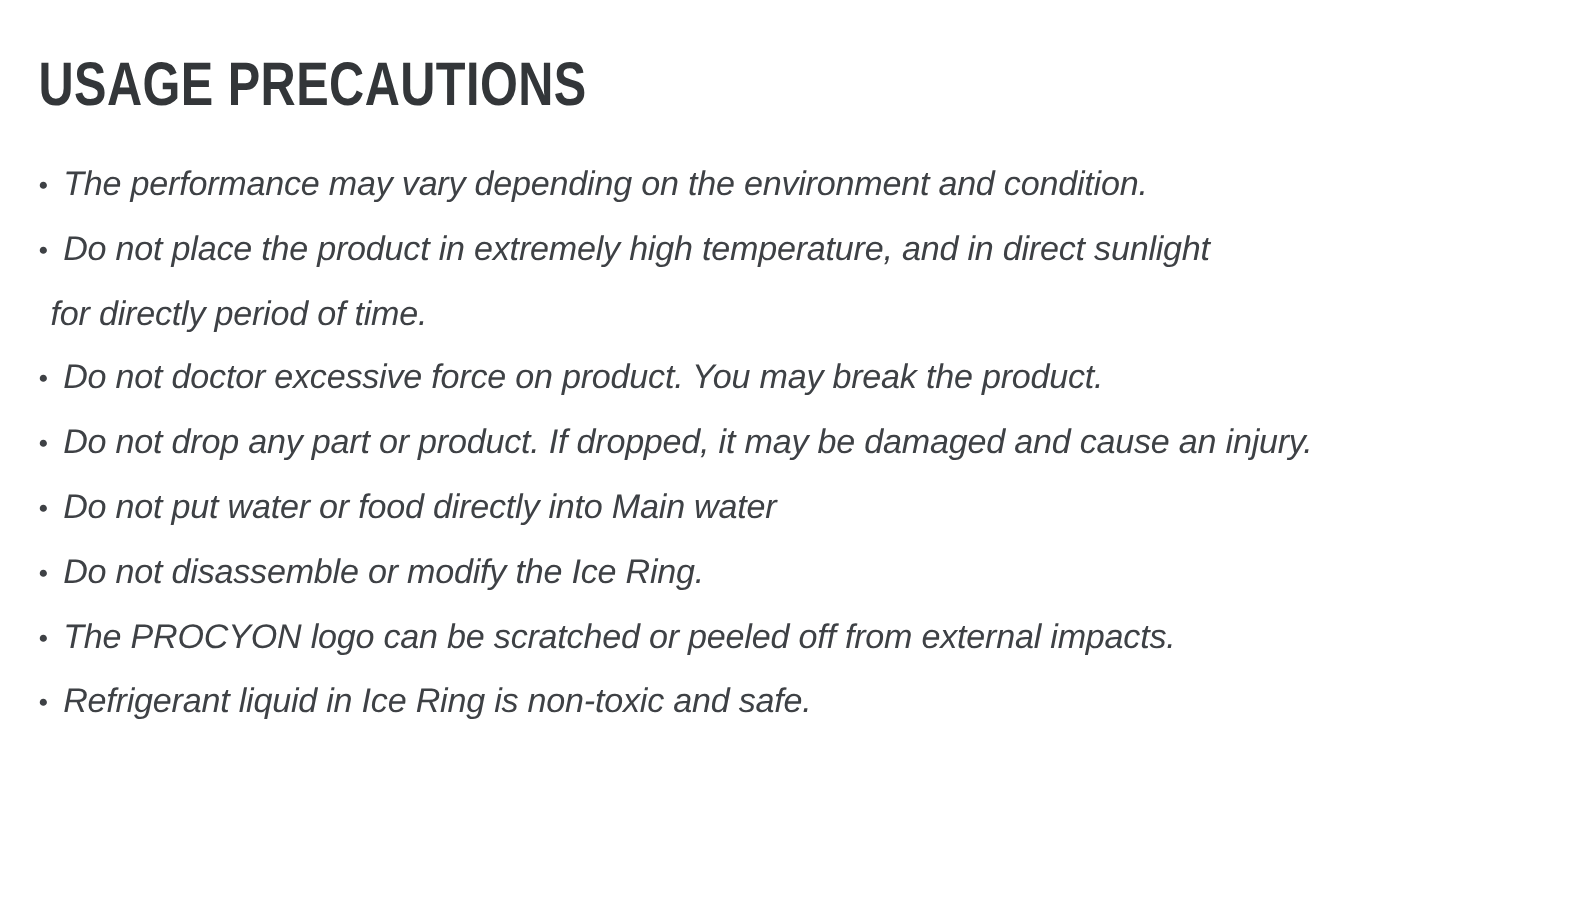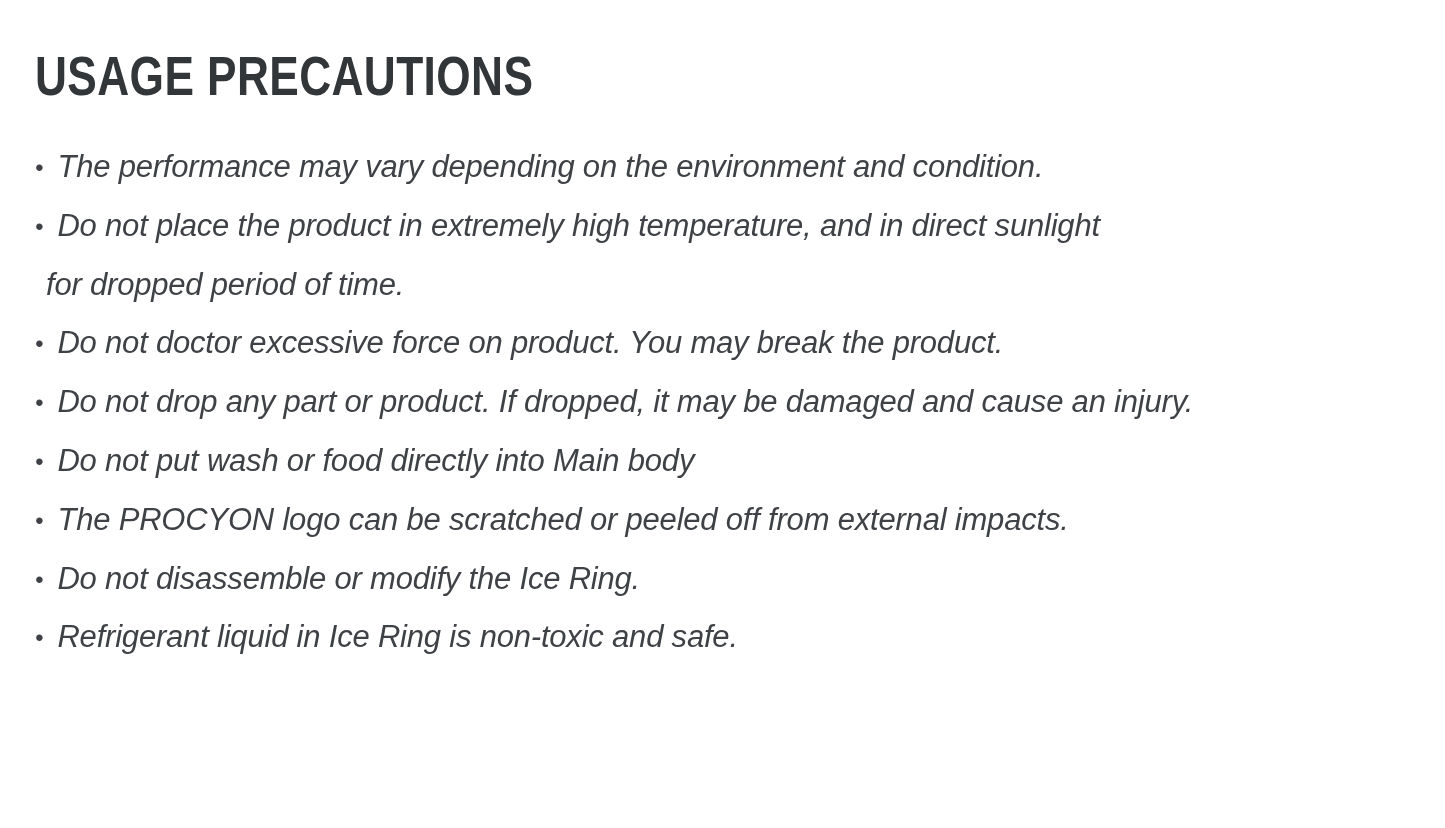--- a/index.html
+++ b/index.html
@@ -70,46 +70,46 @@
       <span class="bullet">•</span>
       <span class="txt">The performance may vary depending on the environment and condition.</span>
     </div>
 
     <div class="row">
       <span class="bullet">•</span>
       <span class="txt">Do not place the product in extremely high temperature, and in direct sunlight</span>
     </div>
 
     <div class="row cont">
-      <span class="txt">for dropped period of time.</span>
+      <span class="txt">for directly period of time.</span>
     </div>
 
     <div class="row">
       <span class="bullet">•</span>
       <span class="txt">Do not doctor excessive force on product. You may break the product.</span>
     </div>
 
     <div class="row">
       <span class="bullet">•</span>
       <span class="txt">Do not drop any part or product. If dropped, it may be damaged and cause an injury.</span>
     </div>
 
     <div class="row">
       <span class="bullet">•</span>
-      <span class="txt">Do not put wash or food directly into Main body</span>
+      <span class="txt">Do not put water or food directly into Main water</span>
+    </div>
+
+    <div class="row">
+      <span class="bullet">•</span>
+      <span class="txt">Do not disassemble or modify the Ice Ring.</span>
     </div>
 
     <div class="row">
       <span class="bullet">•</span>
       <span class="txt">The PROCYON logo can be scratched or peeled off from external impacts.</span>
-    </div>
-
-    <div class="row">
-      <span class="bullet">•</span>
-      <span class="txt">Do not disassemble or modify the Ice Ring.</span>
     </div>
 
     <div class="row">
       <span class="bullet">•</span>
       <span class="txt">Refrigerant liquid in Ice Ring is non-toxic and safe.</span>
     </div>
 
 
 
   </div>

